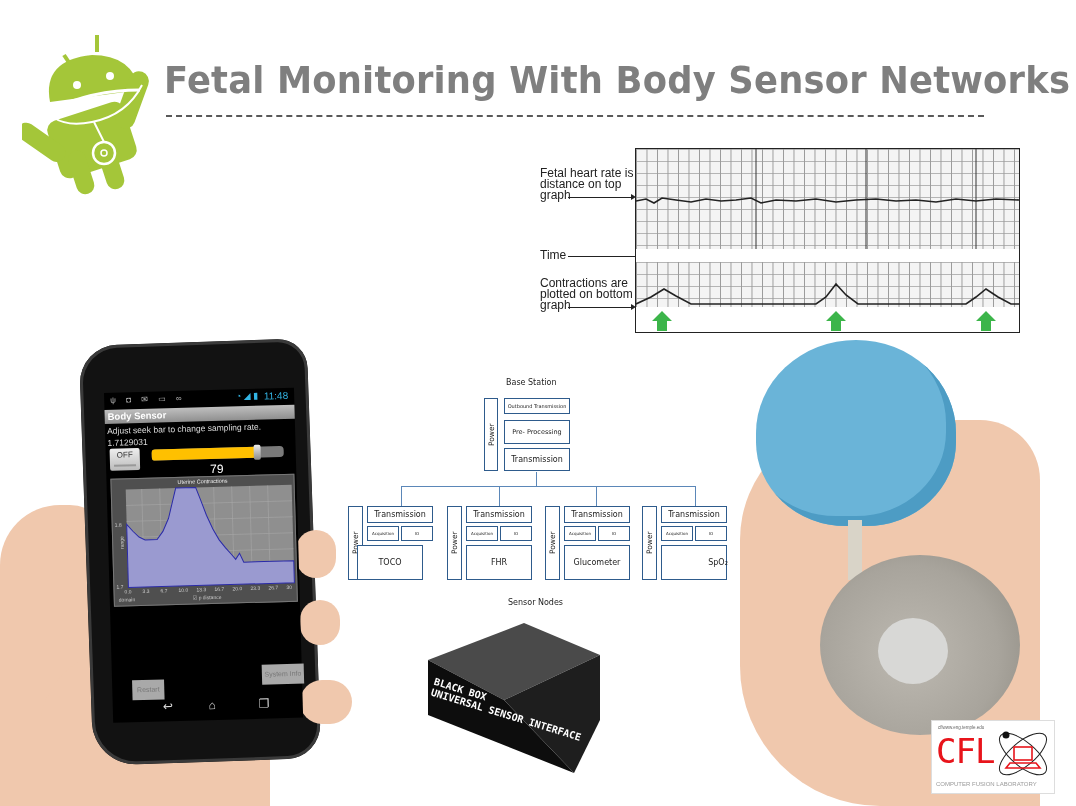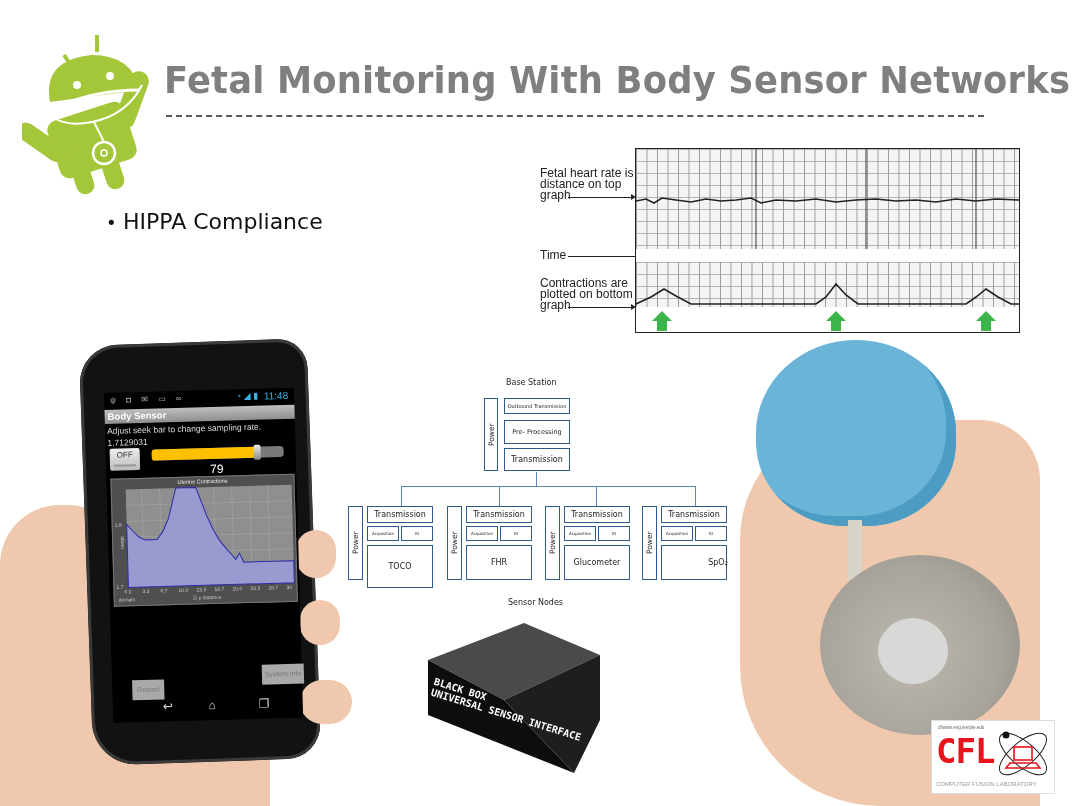--- a/index.html
+++ b/index.html
@@ -89,21 +89,20 @@
     <line x1="72" y1="92" x2="82" y2="112" stroke="#fff" stroke-width="2"></line>
     <circle cx="82" cy="123" r="11" fill="#a4c639" stroke="#fff" stroke-width="2.5"></circle>
     <circle cx="82" cy="123" r="3" fill="none" stroke="#fff" stroke-width="1.5"></circle>
   </svg>
 </div>
 
 <div id="title" class="abs">Fetal Monitoring With Body Sensor Networks</div>
 <div id="title-rule" class="abs"></div>
 
 <div id="bullets" class="abs">
-  <div class="b"><span class="dot">•</span><span>HIPPA Compliance</span></div>
 </div>
 
 <div id="ctg-labels" class="abs" style="width:100px;height:150px;">
   <div class="ctg-lbl" style="top:0;">
     <div>Fetal heart rate is</div>
     <div>distance on top</div>
     <div>graph</div>
   </div>
   <div class="ctg-arrow" style="left:28px;top:29px;width:66px;"></div>
   <div class="ctg-lbl" style="top:82px;">Time</div>
@@ -214,21 +213,21 @@
   <div class="line" style="left:61px;top:111px;width:294px;height:1px;"></div>
   <div class="line" style="left:61px;top:111px;width:1px;height:20px;"></div>
   <div class="line" style="left:159px;top:111px;width:1px;height:20px;"></div>
   <div class="line" style="left:256px;top:111px;width:1px;height:20px;"></div>
   <div class="line" style="left:355px;top:111px;width:1px;height:20px;"></div>
 
   <div class="box vert" style="left:8px;top:131px;width:15px;height:74px;font-size:7.5px;">Power</div>
   <div class="box" style="left:27px;top:131px;width:66px;height:17px;font-size:8px;">Transmission</div>
   <div class="box" style="left:27px;top:151px;width:32px;height:15px;font-size:4px;">Acquisition</div>
   <div class="box" style="left:61px;top:151px;width:32px;height:15px;font-size:4px;">IO</div>
-  <div class="box" style="left:27px;top:170px;width:66px;height:43px;font-size:8px;">TOCO</div>
+  <div class="box" style="left:17px;top:170px;width:66px;height:35px;font-size:8px;">TOCO</div>
 
   <div class="box vert" style="left:107px;top:131px;width:15px;height:74px;font-size:7.5px;">Power</div>
   <div class="box" style="left:126px;top:131px;width:66px;height:17px;font-size:8px;">Transmission</div>
   <div class="box" style="left:126px;top:151px;width:32px;height:15px;font-size:4px;">Acquisition</div>
   <div class="box" style="left:160px;top:151px;width:32px;height:15px;font-size:4px;">IO</div>
   <div class="box" style="left:126px;top:170px;width:66px;height:35px;font-size:8px;">FHR</div>
 
   <div class="box vert" style="left:205px;top:131px;width:15px;height:74px;font-size:7.5px;">Power</div>
   <div class="box" style="left:224px;top:131px;width:66px;height:17px;font-size:8px;">Transmission</div>
   <div class="box" style="left:224px;top:151px;width:32px;height:15px;font-size:4px;">Acquisition</div>
@@ -257,21 +256,21 @@
 </div>
 
 <div class="abs skin" style="left:740px;top:420px;width:300px;height:386px;border-radius:120px 60px 0 140px;"></div>
 <div class="abs" style="left:756px;top:340px;width:200px;height:186px;background:#6ab4d8;border-radius:50% 50% 45% 45%;box-shadow:inset -10px -10px 0 #4d9cc4;"></div>
 <div class="abs" style="left:848px;top:520px;width:14px;height:60px;background:#d9d4c8;"></div>
 <div class="abs" style="left:820px;top:555px;width:200px;height:180px;background:radial-gradient(circle at 45% 55%, #bdb9b1 0, #a8a49c 60%, #8c887f 100%);border-radius:50%;"></div>
 <div class="abs" style="left:878px;top:618px;width:70px;height:66px;background:#d8d8d6;border-radius:50%;"></div>
 
 <div id="cfl" class="abs">
   <div class="abs" style="left:6px;top:4px;font-size:4.5px;color:#666;">cflwww.eng.temple.edu</div>
-  <div class="abs" style="left:4px;top:10px;font-size:34px;font-weight:bold;color:#e8141b;letter-spacing:-1px;font-family:'DejaVu Sans Mono', monospace;">CFL</div>
+  <div class="abs" style="left:4px;top:10px;font-size:34px;font-weight:normal;color:#e8141b;letter-spacing:-1px;font-family:'DejaVu Sans Mono', monospace;">CFL</div>
   <svg class="abs" style="left:60px;top:2px;" width="62" height="62">
     <ellipse cx="31" cy="31" rx="29" ry="12" fill="none" stroke="#222" stroke-width="1" transform="rotate(-40 31 31)"></ellipse>
     <ellipse cx="31" cy="31" rx="29" ry="12" fill="none" stroke="#222" stroke-width="1" transform="rotate(40 31 31)"></ellipse>
     <circle cx="14" cy="12" r="3.5" fill="#111"></circle>
     <rect x="22" y="24" width="18" height="13" fill="none" stroke="#e8141b" stroke-width="1.6"></rect>
     <polygon points="18,40 44,40 48,45 14,45" fill="none" stroke="#e8141b" stroke-width="1.6"></polygon>
   </svg>
   <div class="abs" style="left:4px;top:60px;font-size:6px;color:#999;white-space:nowrap;">COMPUTER FUSION LABORATORY</div>
 </div>
 

